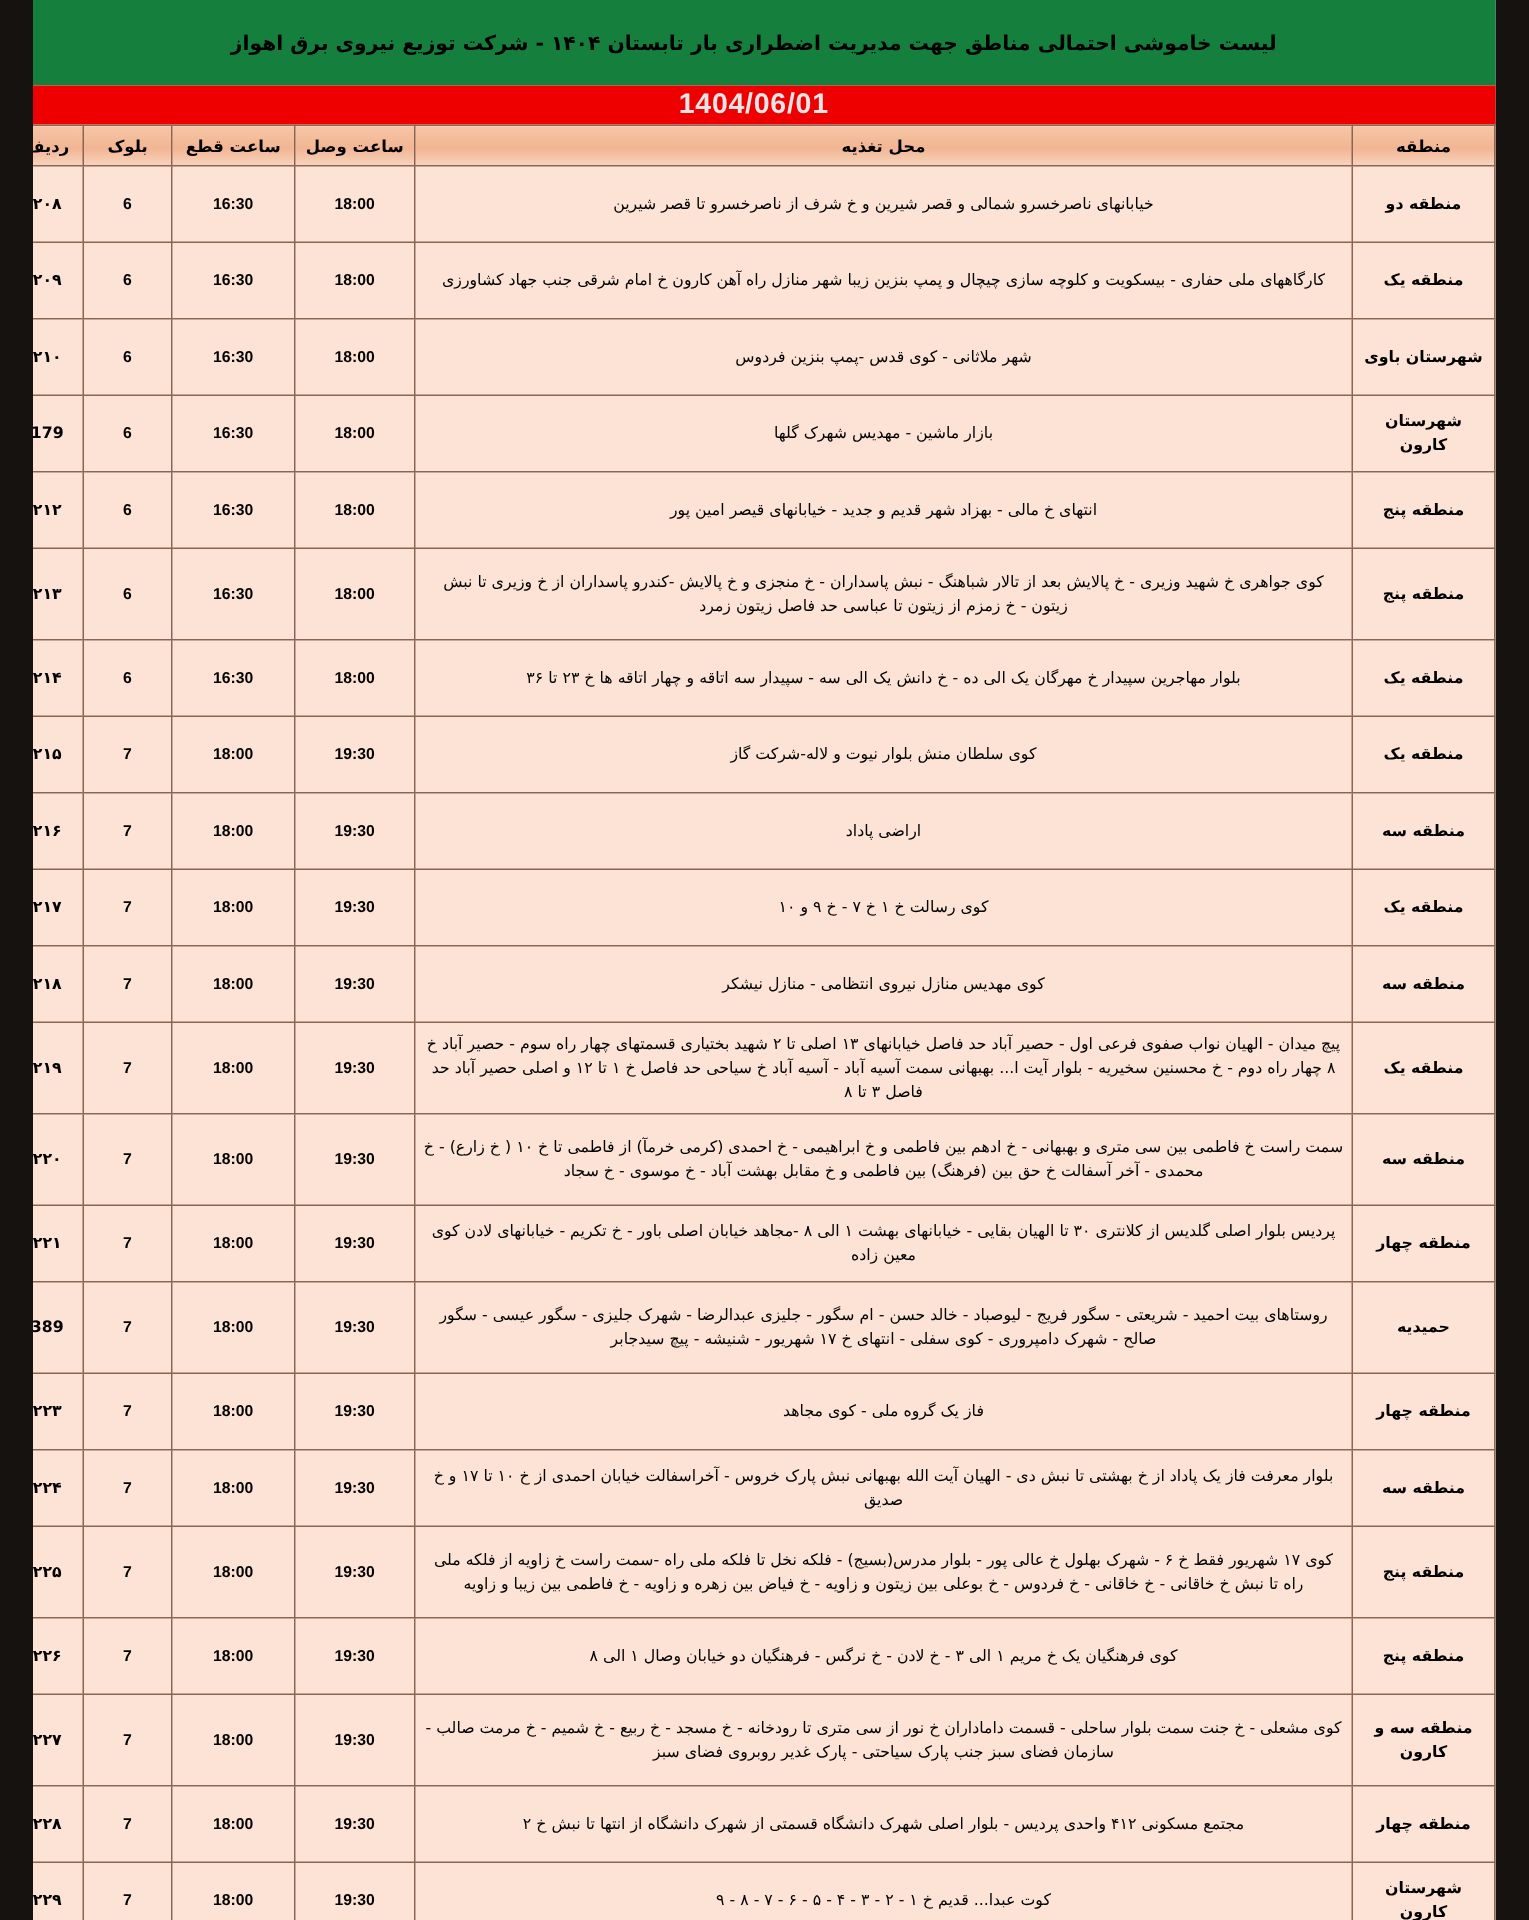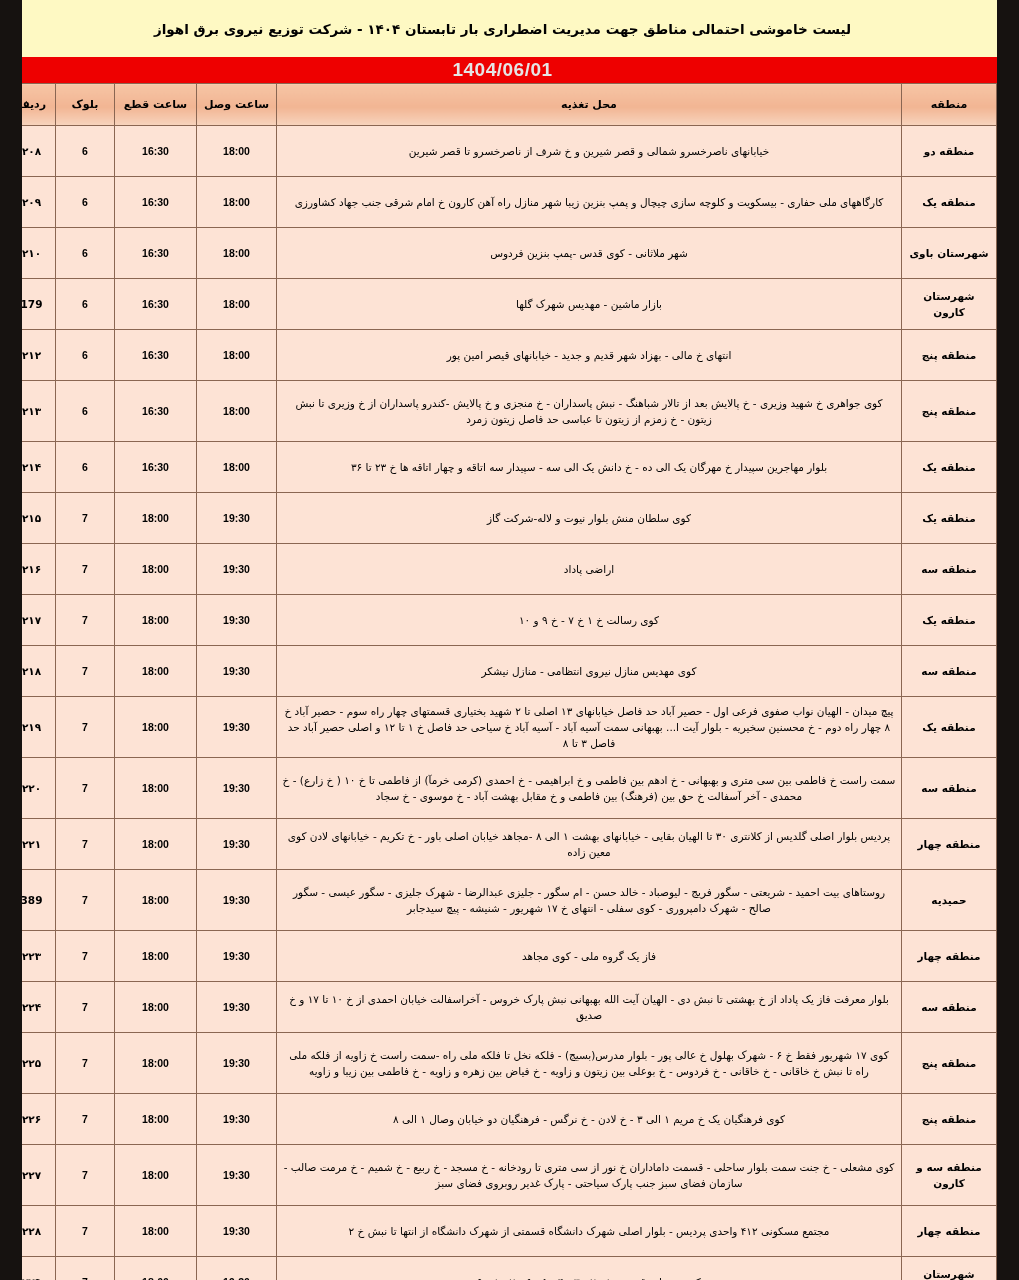--- a/index.html
+++ b/index.html
@@ -25,21 +25,21 @@
   }
 
   .sheet {
     background: #ffffff;
     width: 989px;
     box-sizing: border-box;
   }
 
   
   .title-banner {
-    background: #fef9c3;
+    background: #15803d;
     height: 57px;
     display: flex;
     align-items: center;
     justify-content: center;
     text-align: center;
     color: #000;
     font-weight: bold;
     font-size: 13.5px;
     letter-spacing: 0;
     padding: 0 10px;
@@ -74,21 +74,21 @@
     color: #000;
     vertical-align: middle;
     text-align: center;
     padding: 4px 5px;
     box-sizing: border-box;
   }
   table.outage thead th {
     background: linear-gradient(180deg, #f6c5a5 0%, #f2b593 55%, #f7d4bd 100%);
     font-size: 11px;
     font-weight: bold;
-    height: 42px;
+    height: 27px;
     padding: 2px 4px;
   }
   table.outage tbody td {
     background: #fde3d5;
     font-size: 10.5px;
     line-height: 1.55;
   }
 
   
   col.c-row    { width: 48px;  }

